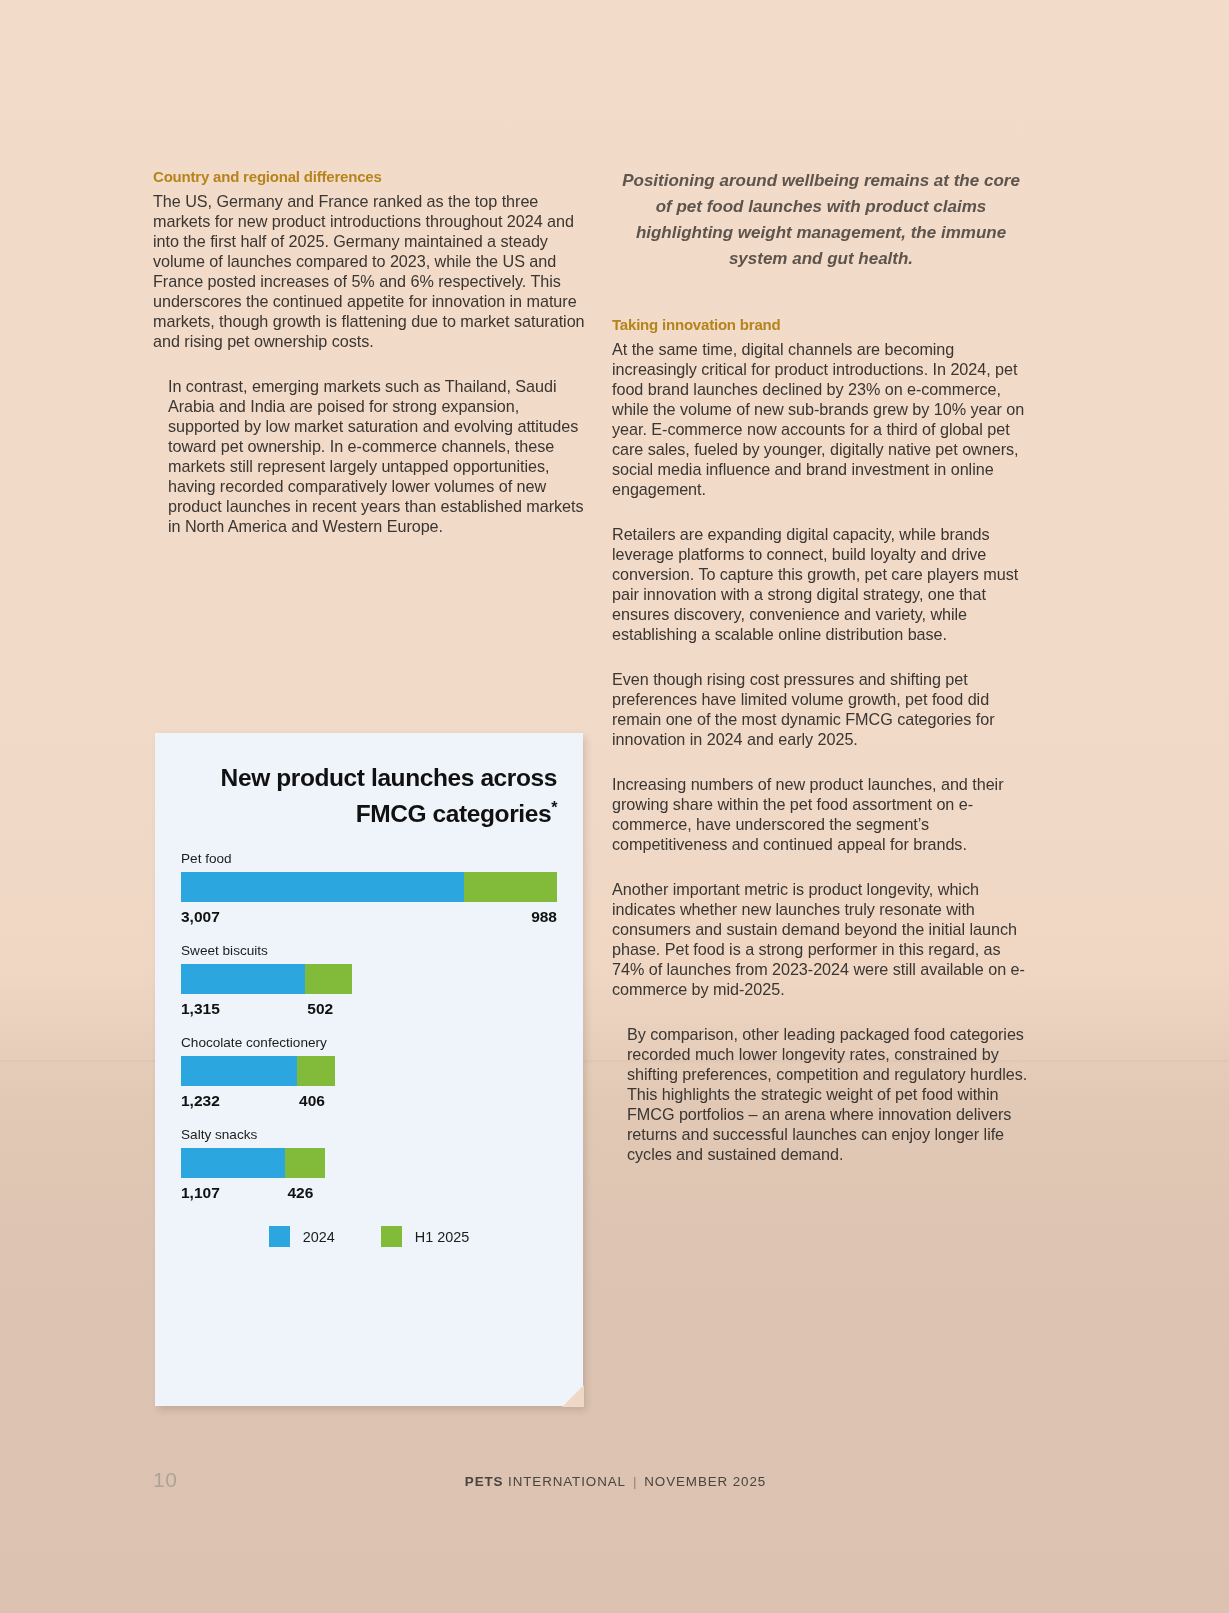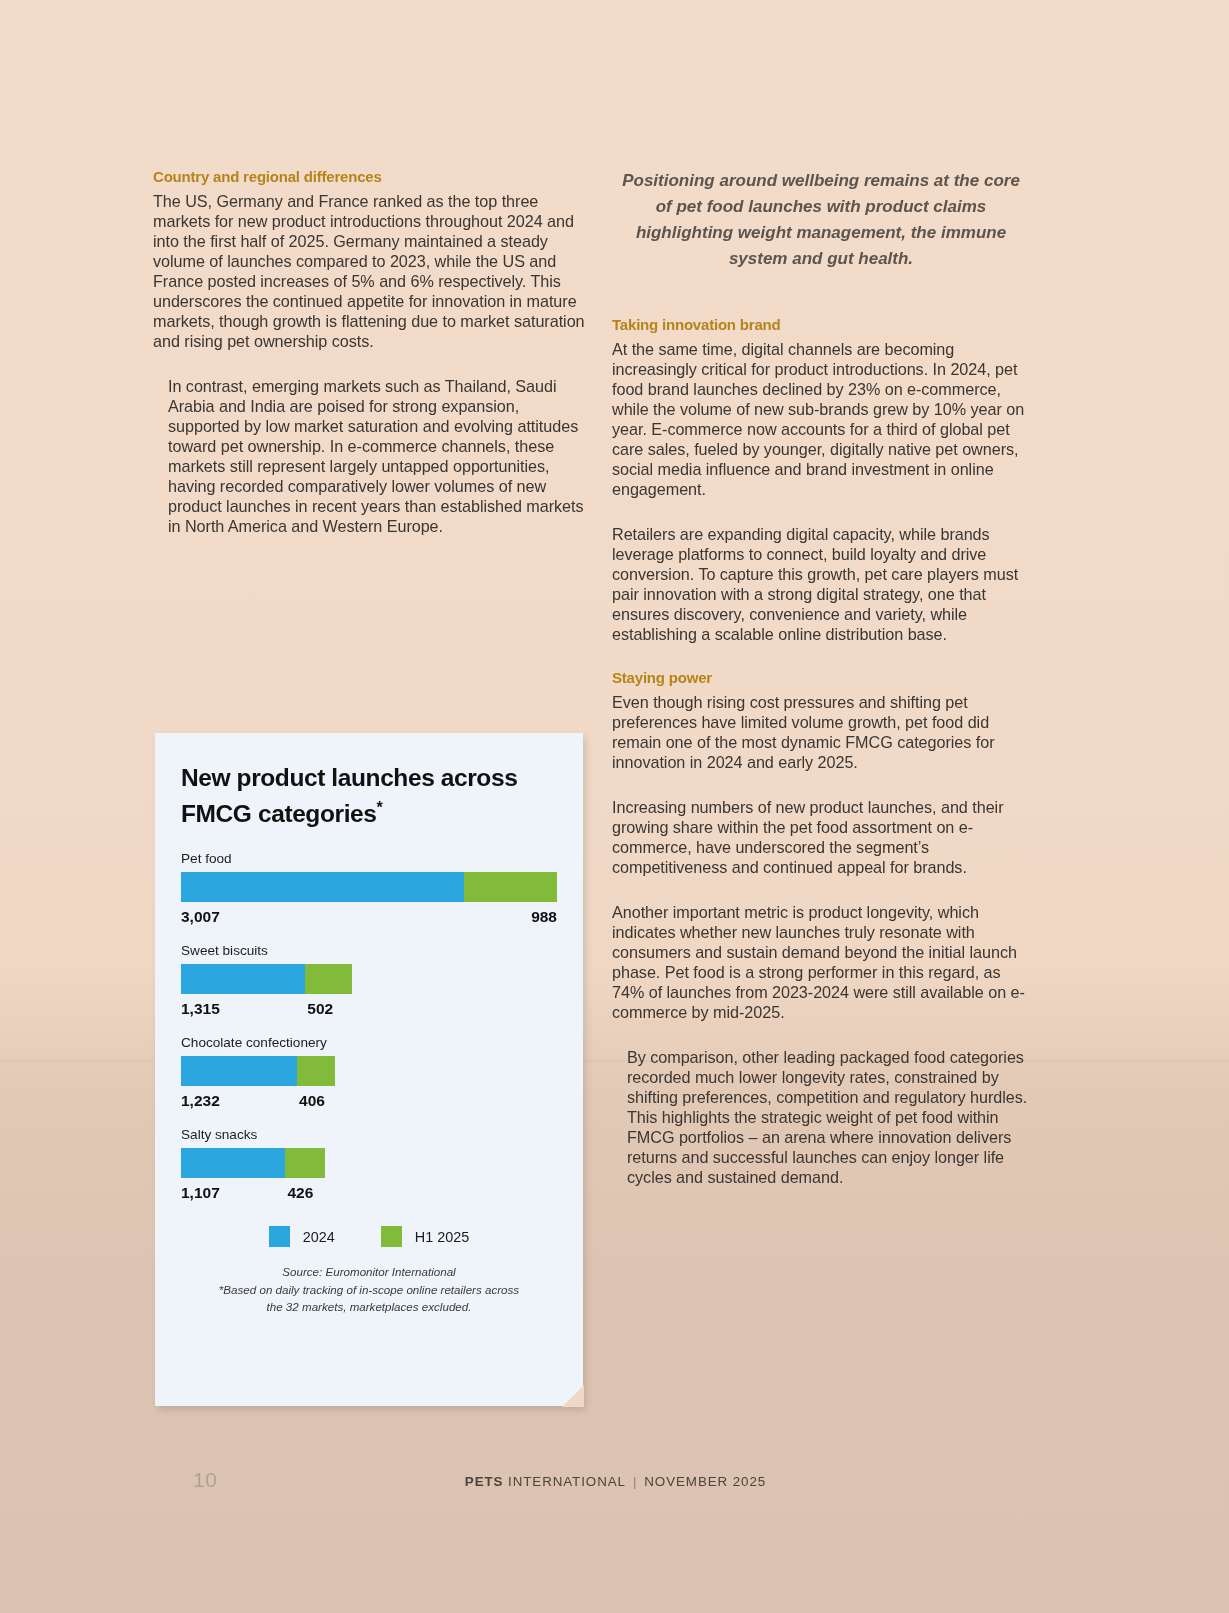--- a/index.html
+++ b/index.html
@@ -68,21 +68,21 @@
     box-shadow:3px 4px 7px rgba(0,0,0,0.12);
   }
   .chart-card:after{
     content:"";
     position:absolute;right:-1px;bottom:-1px;
     border-left:22px solid transparent;
     border-bottom:22px solid #f0d8c6;
   }
   .chart-inner{padding:30px 26px 0 26px;position:relative;}
   .chart-title{
-    text-align:left;
+    text-align:right;
     font-size:24.5px;
     line-height:30px;
     font-weight:bold;
     color:#111;
     margin:0 0 22px 0;
     letter-spacing:-0.4px;
   }
   .chart-title .star{font-size:16px;vertical-align:super;}
 
   .bar-group{margin-bottom:13px;}
@@ -133,21 +133,21 @@
     color:#3a3a3a;
   }
 
   
   .footer{
     position:absolute;
     left:0;right:0;top:1468px;height:40px;
   }
   .page-num{
     position:absolute;left:153px;top:0;
-    font-size:21px;color:#b0a396;letter-spacing:0.5px;margin-left:40px;
+    font-size:21px;color:#b0a396;letter-spacing:0.5px;
   }
   .footer-center{
     position:absolute;left:2px;right:0;top:6px;
     text-align:center;
     font-size:13.4px;
     color:#4a443e;
     letter-spacing:0.9px;
   }
   .footer-center .brand{font-weight:bold;}
   .footer-center .sep{color:#8c8279;margin:0 7px;}
@@ -223,37 +223,31 @@
         <div class="legend-item">
           <span class="swatch sw-a"></span>
           <span class="legend-label">2024</span>
         </div>
         <div class="legend-item">
           <span class="swatch sw-b"></span>
           <span class="legend-label">H1 2025</span>
         </div>
       </div>
 
-      <div class="source">
-        <div>Source: Euromonitor International</div>
-        <div>*Based on daily tracking of in-scope online retailers across</div>
-        <div>the 32 markets, marketplaces excluded.</div>
-      </div>
 
     </div>
   </div>
 
   <div class="col col-right">
     <div class="pullquote">Positioning around wellbeing remains at the core of pet food launches with product claims highlighting weight management, the immune system and gut health.</div>
 
     <h2 class="section-head">Taking innovation brand</h2>
     <p class="body">At the same time, digital channels are becoming increasingly critical for product introductions. In 2024, pet food brand launches declined by 23% on e-commerce, while the volume of new sub-brands grew by 10% year on year. E-commerce now accounts for a third of global pet care sales, fueled by younger, digitally native pet owners, social media influence and brand investment in online engagement.</p>
     <p class="body">Retailers are expanding digital capacity, while brands leverage platforms to connect, build loyalty and drive conversion. To capture this growth, pet care players must pair innovation with a strong digital strategy, one that ensures discovery, convenience and variety, while establishing a scalable online distribution base.</p>
 
-    <h2 class="section-head">Staying power</h2>
     <p class="body">Even though rising cost pressures and shifting pet preferences have limited volume growth, pet food did remain one of the most dynamic FMCG categories for innovation in 2024 and early 2025.</p>
     <p class="body">Increasing numbers of new product launches, and their growing share within the pet food assortment on e-commerce, have underscored the segment’s competitiveness and continued appeal for brands.</p>
     <p class="body">Another important metric is product longevity, which indicates whether new launches truly resonate with consumers and sustain demand beyond the initial launch phase. Pet food is a strong performer in this regard, as 74% of launches from 2023-2024 were still available on e-commerce by mid-2025.</p>
     <p class="body">By comparison, other leading packaged food categories recorded much lower longevity rates, constrained by shifting preferences, competition and regulatory hurdles. This highlights the strategic weight of pet food within FMCG portfolios – an arena where innovation delivers returns and successful launches can enjoy longer life cycles and sustained demand.</p>
   </div>
 
   <div class="footer">
     <div class="page-num">10</div>
     <div class="footer-center">
       <span class="brand">PETS</span><span> INTERNATIONAL</span><span class="sep">|</span><span>NOVEMBER 2025</span>

